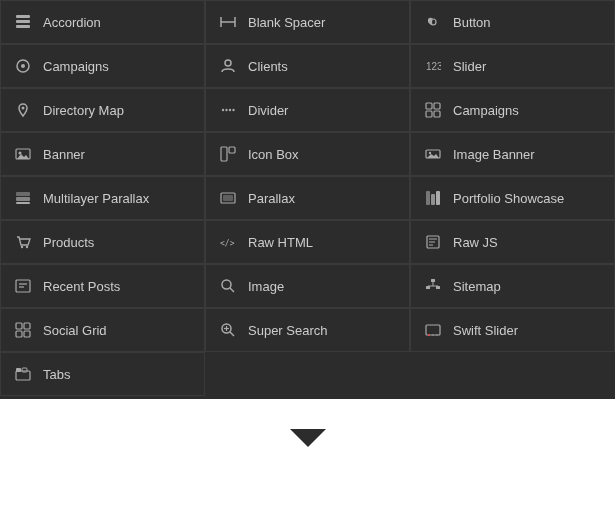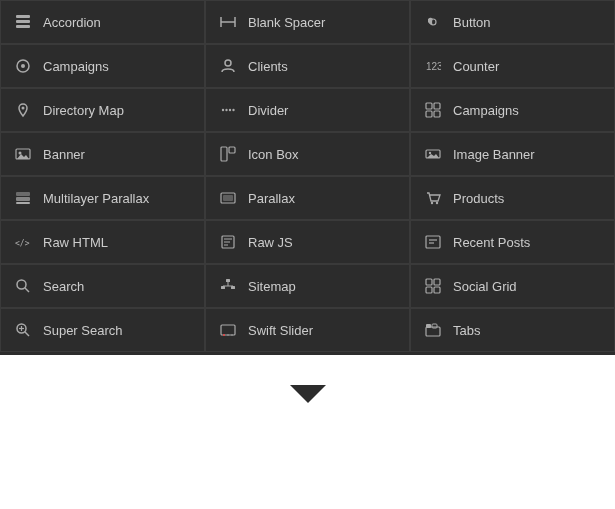--- a/index.html
+++ b/index.html
@@ -126,21 +126,21 @@
     </span>
     <span class="item-label">Clients</span>
   </div>
 
   <div class="grid-item">
     <span class="item-icon">
       <svg viewBox="0 0 16 16">
           <text x="1" y="12" font-size="10" fill="#aaa" font-family="Arial">123</text>
         </svg>
     </span>
-    <span class="item-label">Counter</span>
+    <span class="item-label">Slider</span>
   </div>
 
   <div class="grid-item">
     <span class="item-icon">
       <svg viewBox="0 0 16 16">
           <path d="M8 2 C5.5 2 4 4 4 6 C4 9 8 14 8 14 C8 14 12 9 12 6 C12 4 10.5 2 8 2Z" fill="none" stroke="#aaa" stroke-width="1.5"></path>
           <circle cx="8" cy="6" r="1.5" fill="#aaa"></circle>
         </svg>
     </span>
     <span class="item-label">Directory Map</span>
@@ -219,20 +219,30 @@
     <span class="item-icon">
       <svg viewBox="0 0 16 16">
           <rect x="1" y="3" width="14" height="10" rx="1" fill="none" stroke="#aaa" stroke-width="1.2"></rect>
           <rect x="3" y="5" width="10" height="6" rx="1" fill="#aaa" opacity="0.4"></rect>
         </svg>
     </span>
     <span class="item-label">Parallax</span>
   </div>
 
 
+  <div class="grid-item">
+    <span class="item-icon">
+      <svg viewBox="0 0 16 16">
+          <rect x="1" y="1" width="4" height="14" rx="1" fill="#aaa" opacity="0.6"></rect>
+          <rect x="6" y="4" width="4" height="11" rx="1" fill="#aaa" opacity="0.8"></rect>
+          <rect x="11" y="1" width="4" height="14" rx="1" fill="#aaa"></rect>
+        </svg>
+    </span>
+    <span class="item-label">Portfolio Showcase</span>
+  </div>
 
   <div class="grid-item">
     <span class="item-icon">
       <svg viewBox="0 0 16 16">
           <path d="M2 3 L4 3 L6 11 L13 11 L15 5 L4 5" stroke="#aaa" stroke-width="1.3" fill="none"></path>
           <circle cx="7" cy="13" r="1.2" fill="#aaa"></circle>
           <circle cx="12" cy="13" r="1.2" fill="#aaa"></circle>
         </svg>
     </span>
     <span class="item-label">Products</span>
@@ -271,21 +281,21 @@
     <span class="item-label">Recent Posts</span>
   </div>
 
   <div class="grid-item">
     <span class="item-icon">
       <svg viewBox="0 0 16 16">
           <circle cx="6.5" cy="6.5" r="4.5" fill="none" stroke="#aaa" stroke-width="1.5"></circle>
           <line x1="10" y1="10" x2="14" y2="14" stroke="#aaa" stroke-width="1.5"></line>
         </svg>
     </span>
-    <span class="item-label">Search</span>
+    <span class="item-label">Image</span>
   </div>
 
   <div class="grid-item">
     <span class="item-icon">
       <svg viewBox="0 0 16 16">
           <rect x="6" y="1" width="4" height="3" rx="0.5" fill="#aaa"></rect>
           <rect x="1" y="8" width="4" height="3" rx="0.5" fill="#aaa"></rect>
           <rect x="11" y="8" width="4" height="3" rx="0.5" fill="#aaa"></rect>
           <line x1="8" y1="4" x2="8" y2="8" stroke="#aaa" stroke-width="1"></line>
           <line x1="8" y1="8" x2="3" y2="8" stroke="#aaa" stroke-width="1"></line>

